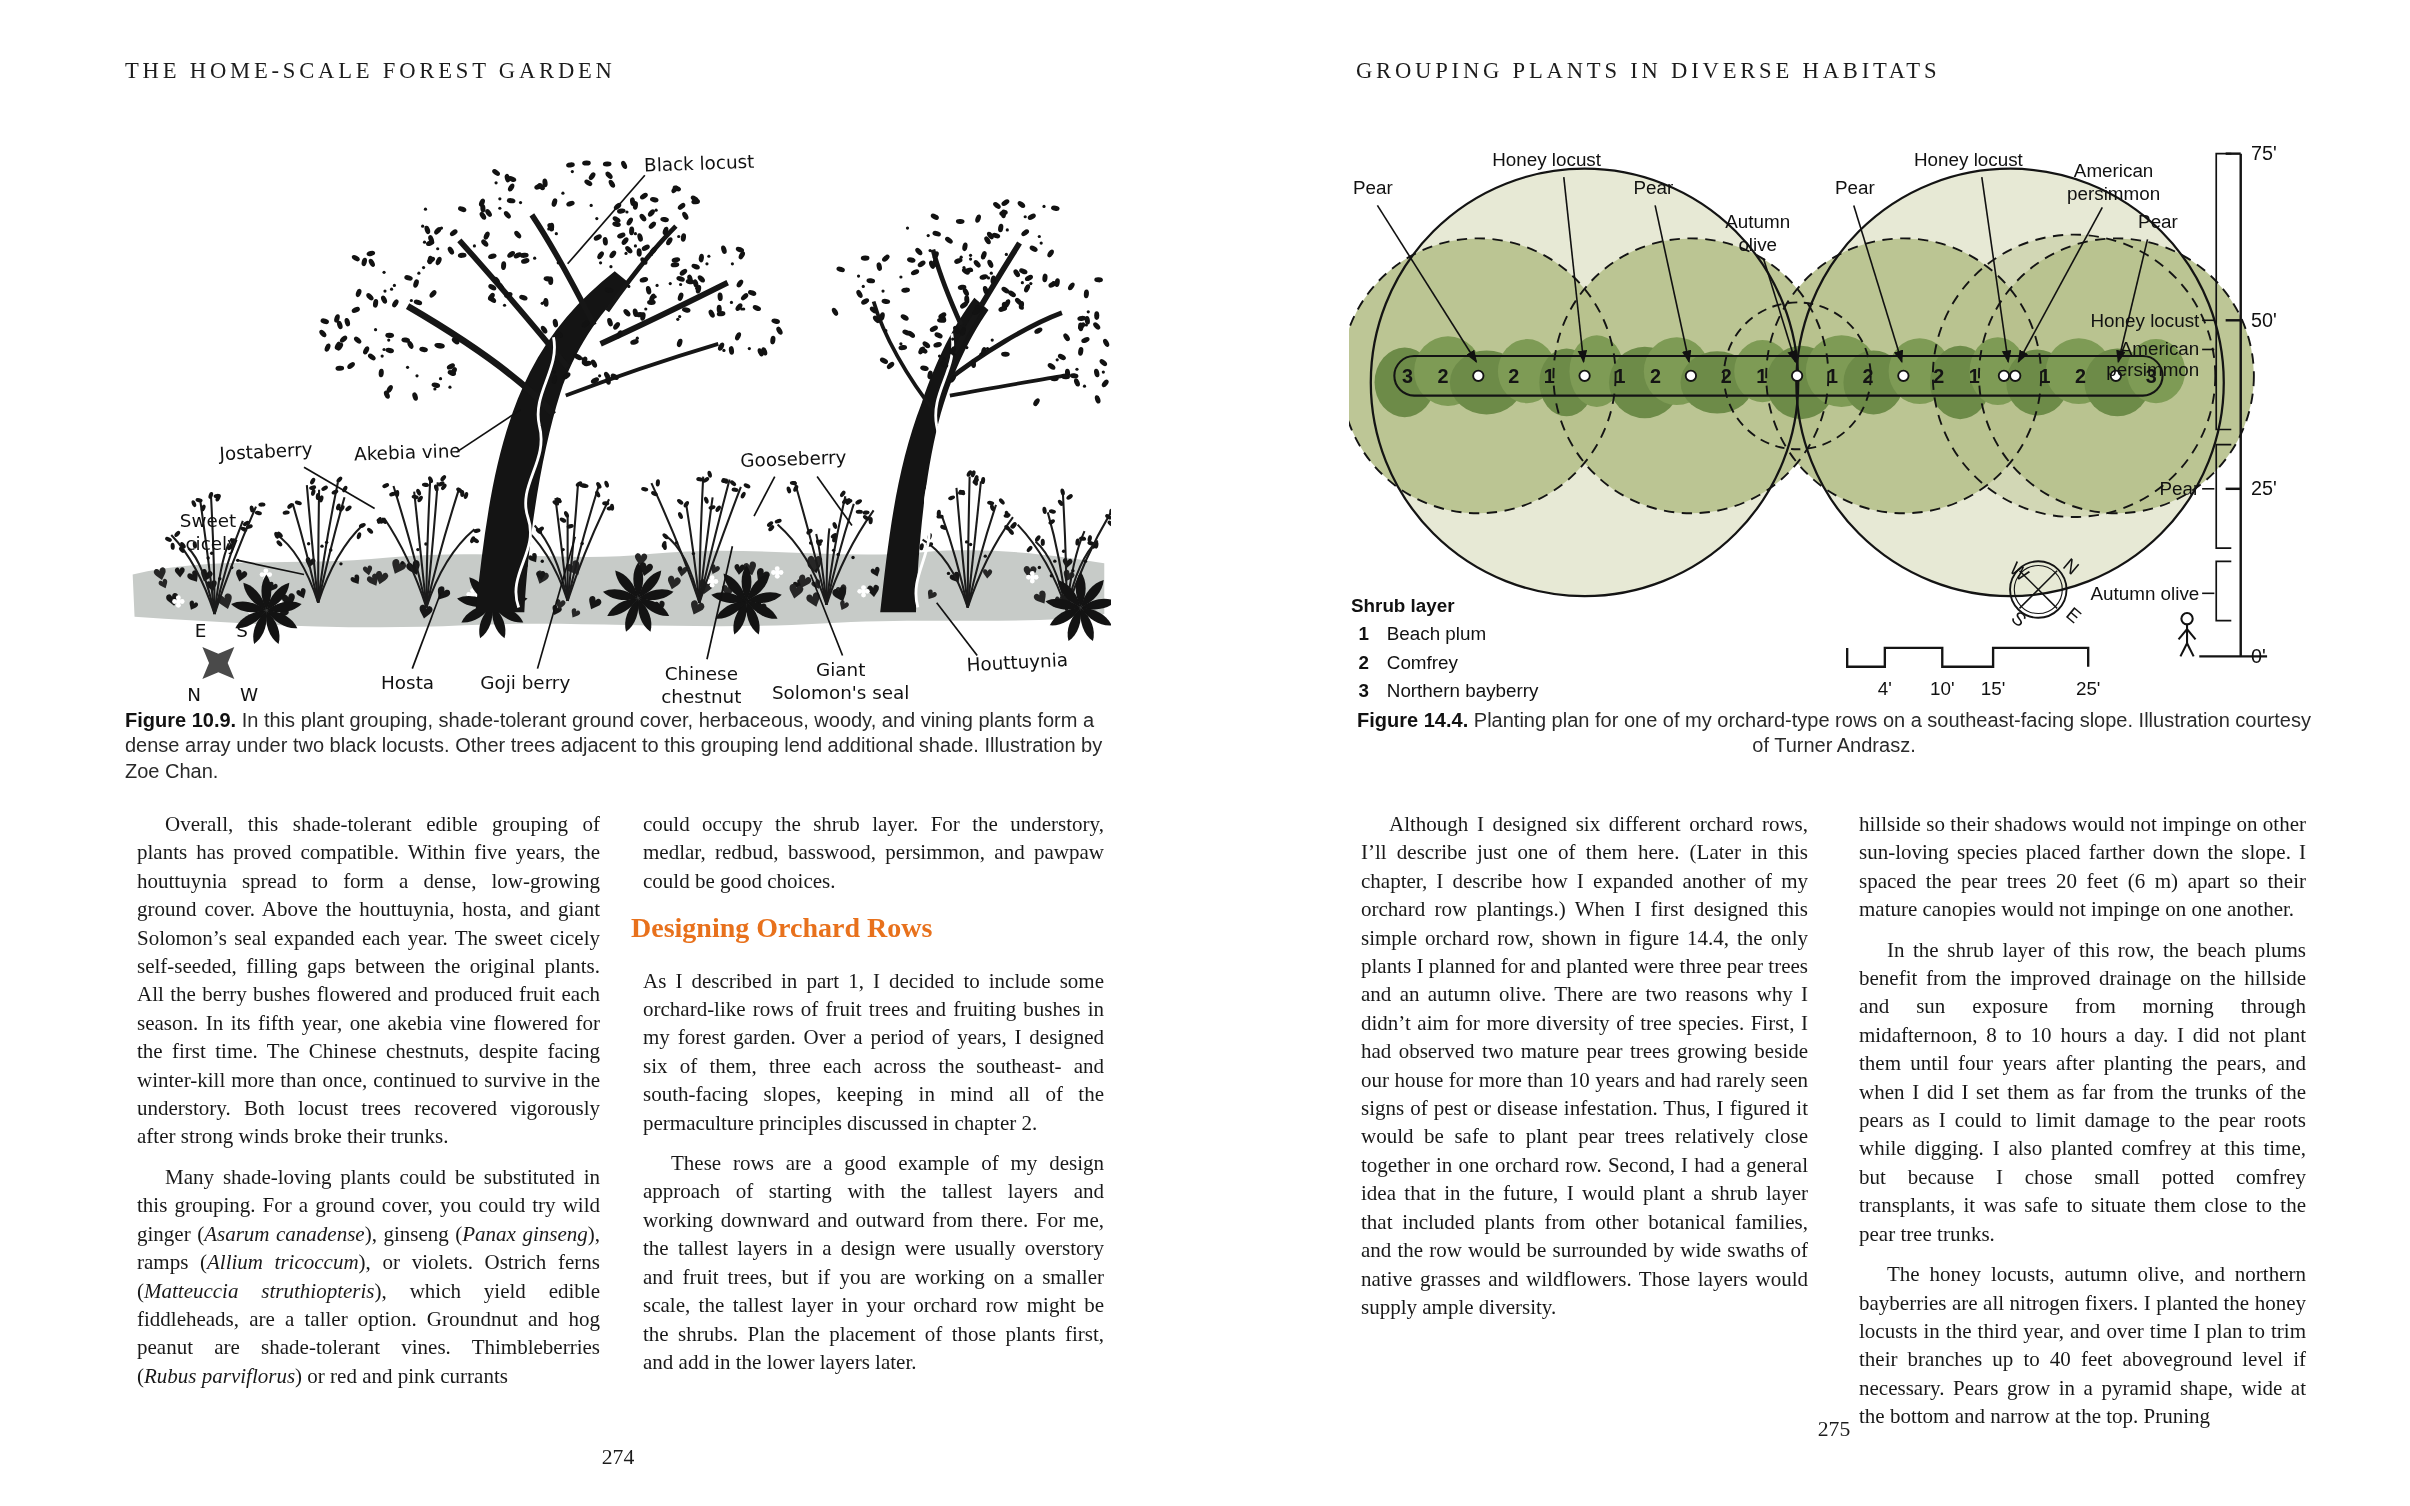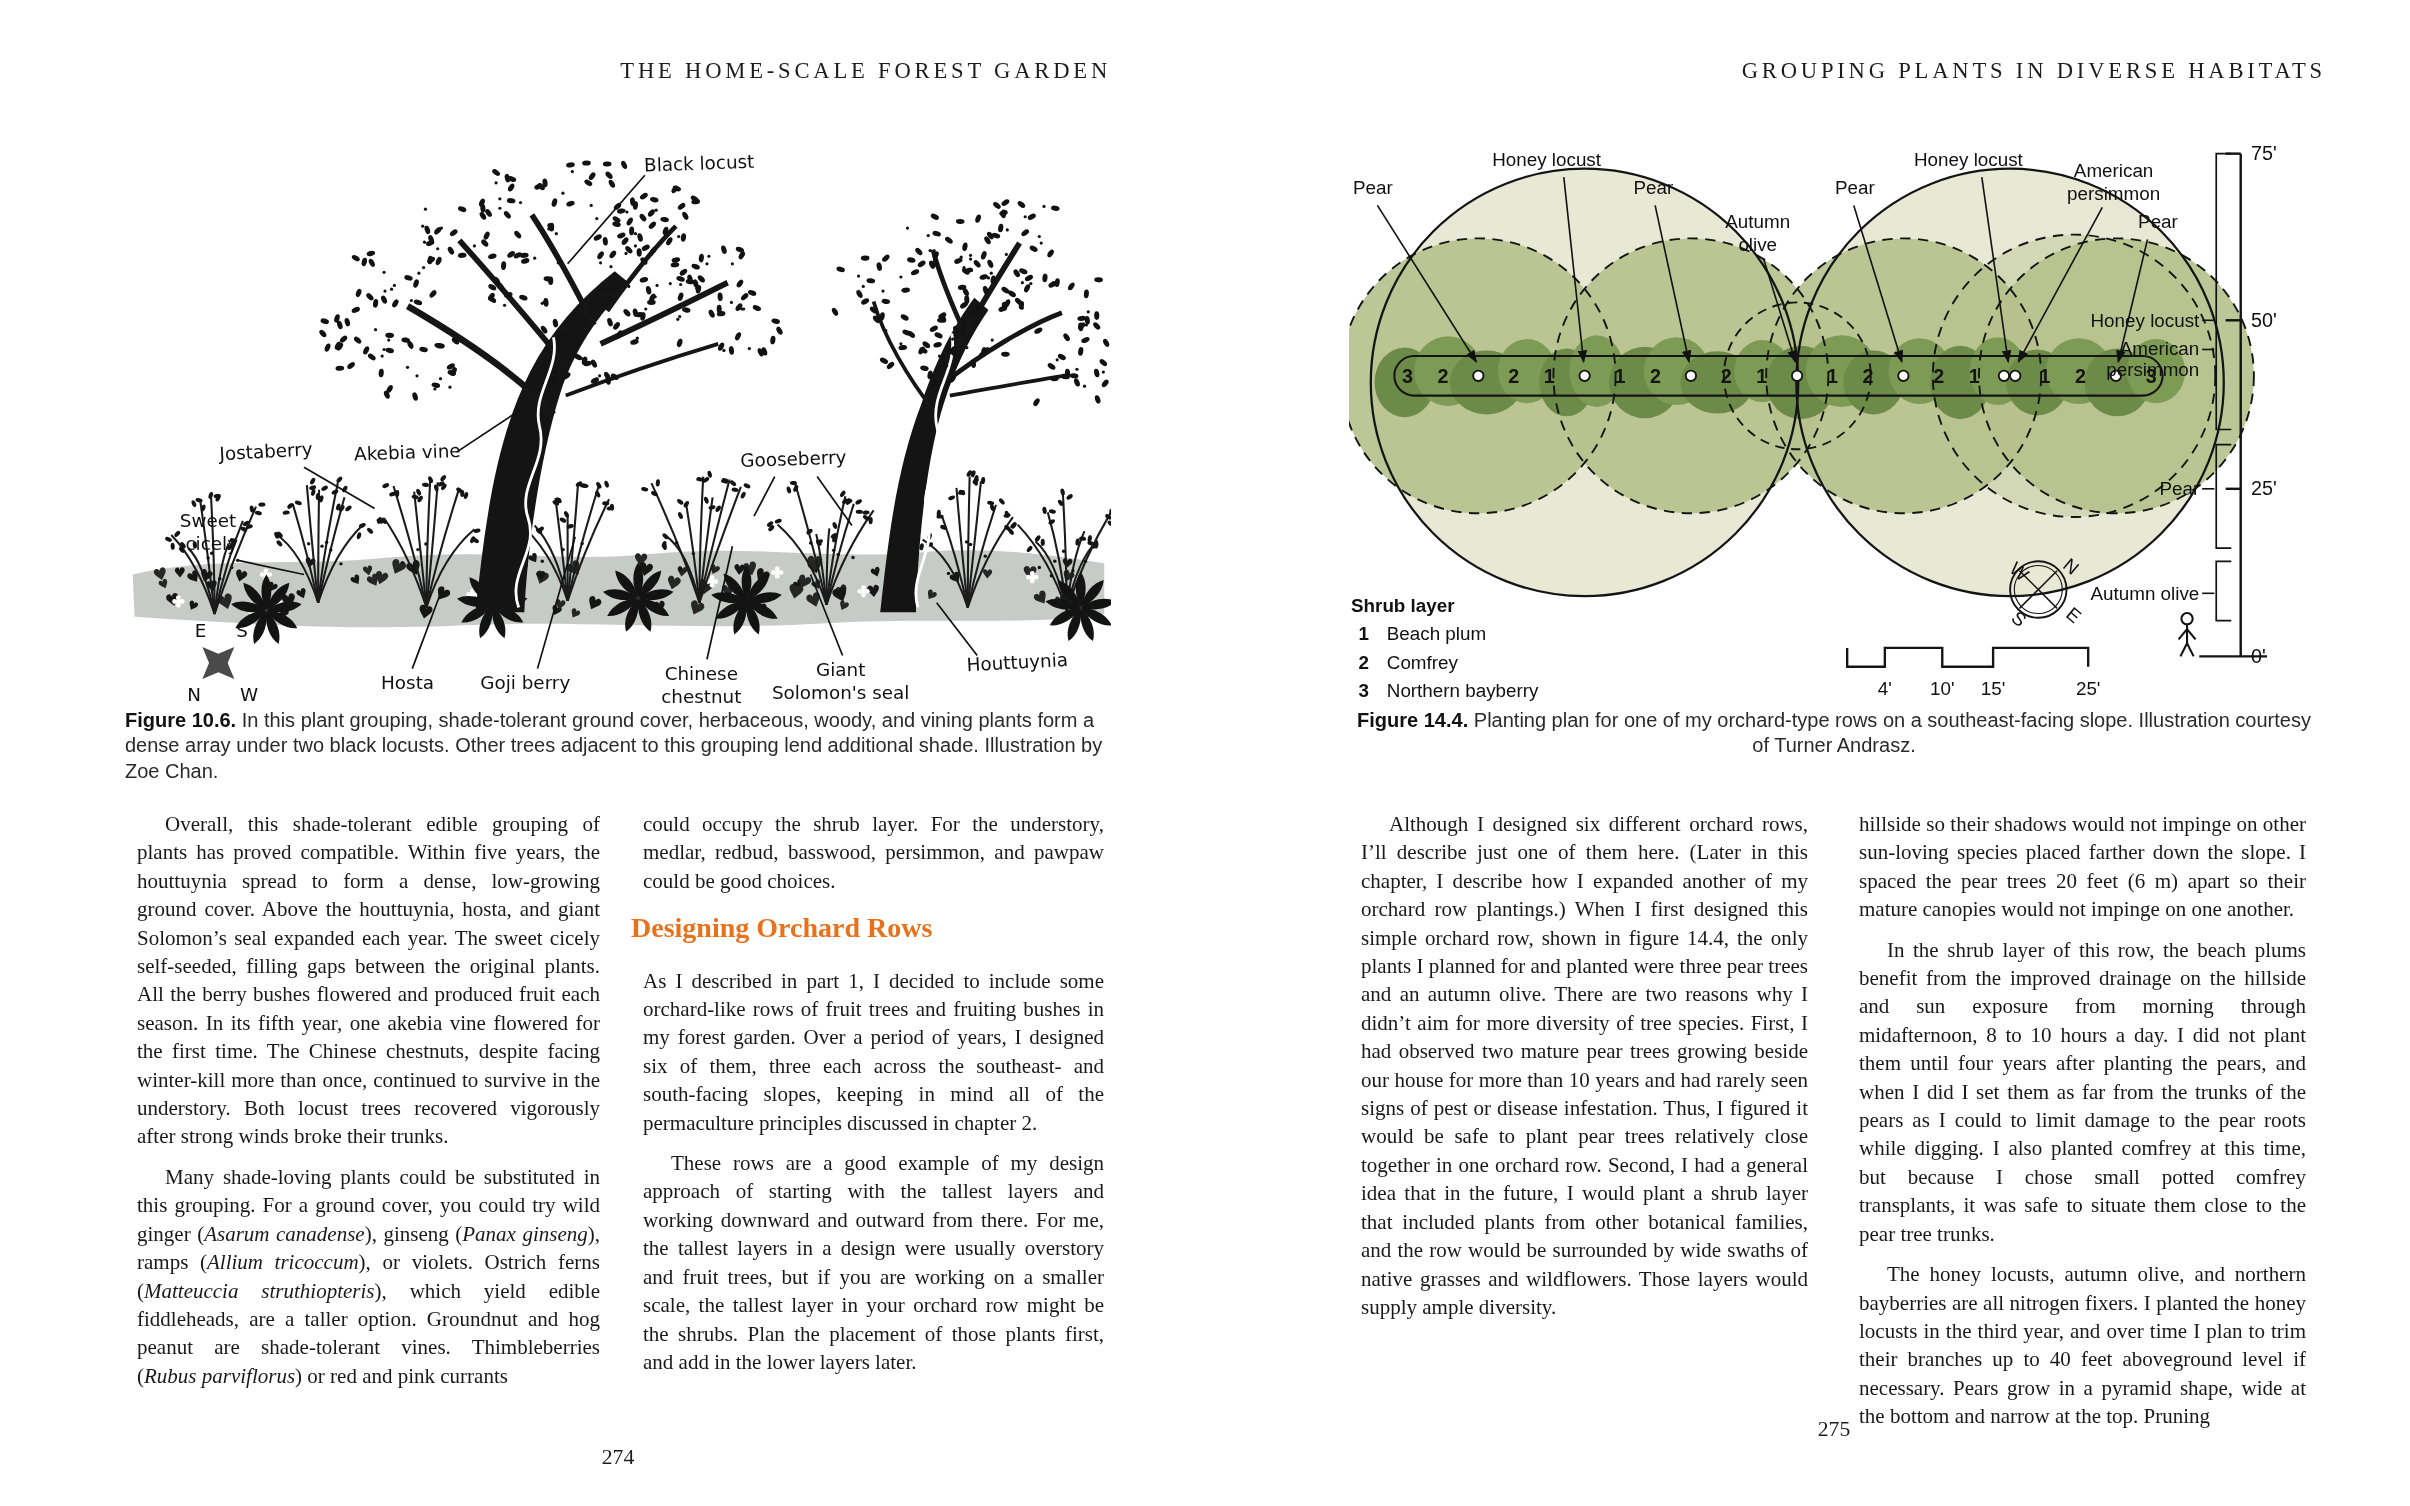--- a/index.html
+++ b/index.html
@@ -1,18 +1,18 @@
 <!DOCTYPE html>
 <html style="font-size:15px"><head>
 <meta charset="utf-8">
 <style>
   html,body{margin:0;padding:0;background:#e8e8e8;}
   .spread{position:relative;width:2411px;height:1507px;background:#ffffff;overflow:hidden;}
   .page-header{position:absolute;top:58px;font-family:"Liberation Serif",serif;font-size:22.6px;
-    letter-spacing:3.8px;color:#1c1c1c;text-align:right;}
+    letter-spacing:3.8px;color:#1c1c1c;text-align:left;}
   .caption{position:absolute;font-family:"Liberation Sans",sans-serif;font-size:20px;
     line-height:25.4px;color:#2a2a2a;}
   .caption b{color:#111;}
   .bodycol{position:absolute;font-family:"Liberation Serif",serif;font-size:21px;
     line-height:28.4px;color:#191919;text-align:justify;}
   .bodycol p{margin:12px;}
   .bodycol p.ind{text-indent:28px;}
   h2.orange{font-family:Liberation Serif, serif;font-weight:bold;font-size:28px;
     margin:19px 0 24px 0;}
   .pagenum{position:absolute;top:1417px;font-family:"Liberation Serif",serif;font-size:21.7px;
@@ -965,21 +965,21 @@
     <g>
       <path d="M99,540 L106,557 L123,564 L106,571 L99,588 L92,571 L75,564 L92,557 Z" fill="#4a4a4a" transform="rotate(45 99 564)"></path>
       <text class="hand" x="74" y="536">E</text>
       <text class="hand" x="118" y="536">S</text>
       <text class="hand" x="66" y="604">N</text>
       <text class="hand" x="122" y="604">W</text>
     </g>
   </svg>
 
   <div class="caption" style="left:125px;top:708px;width:979px;">
-    <b>Figure 10.6.</b><span> In this plant grouping, shade-tolerant ground cover, herbaceous, woody, and vining plants form a dense array under two black locusts. Other trees adjacent to this grouping lend additional shade. Illustration by Zoe Chan.</span>
+    <b>Figure 10.9.</b><span> In this plant grouping, shade-tolerant ground cover, herbaceous, woody, and vining plants form a dense array under two black locusts. Other trees adjacent to this grouping lend additional shade. Illustration by Zoe Chan.</span>
   </div>
 
   <div class="bodycol" style="left:125px;top:798px;width:487px;">
     <p class="ind">Overall, this shade-tolerant edible grouping of plants has proved compatible. Within five years, the houttuynia spread to form a dense, low-growing ground cover. Above the houttuynia, hosta, and giant Solomon’s seal expanded each year. The sweet cicely self-seeded, filling gaps between the original plants. All the berry bushes flowered and produced fruit each season. In its fifth year, one akebia vine flowered for the first time. The Chinese chestnuts, despite facing winter-kill more than once, continued to survive in the understory. Both locust trees recovered vigorously after strong winds broke their trunks.</p>
     <p class="ind"><span>Many shade-loving plants could be substituted in this grouping. For a ground cover, you could try wild ginger (</span><i>Asarum canadense</i><span>), ginseng (</span><i>Panax ginseng</i><span>), ramps (</span><i>Allium tricoccum</i><span>), or violets. Ostrich ferns (</span><i>Matteuccia struthiopteris</i><span>), which yield edible fiddleheads, are a taller option. Groundnut and hog peanut are shade-tolerant vines. Thimbleberries (</span><i>Rubus parviflorus</i><span>) or red and pink currants</span></p>
   </div>
   <div class="bodycol" style="left:631px;top:798px;width:485px;">
     <p>could occupy the shrub layer. For the understory, medlar, redbud, basswood, persimmon, and pawpaw could be good choices.</p>
     <h2 class="orange" id="orange-heading" style="color: rgb(232, 113, 28);">Designing Orchard Rows</h2>
     <p>As I described in part 1, I decided to include some orchard-like rows of fruit trees and fruiting bushes in my forest garden. Over a period of years, I designed six of them, three each across the southeast- and south-facing slopes, keeping in mind all of the permaculture principles discussed in chapter 2.</p>

